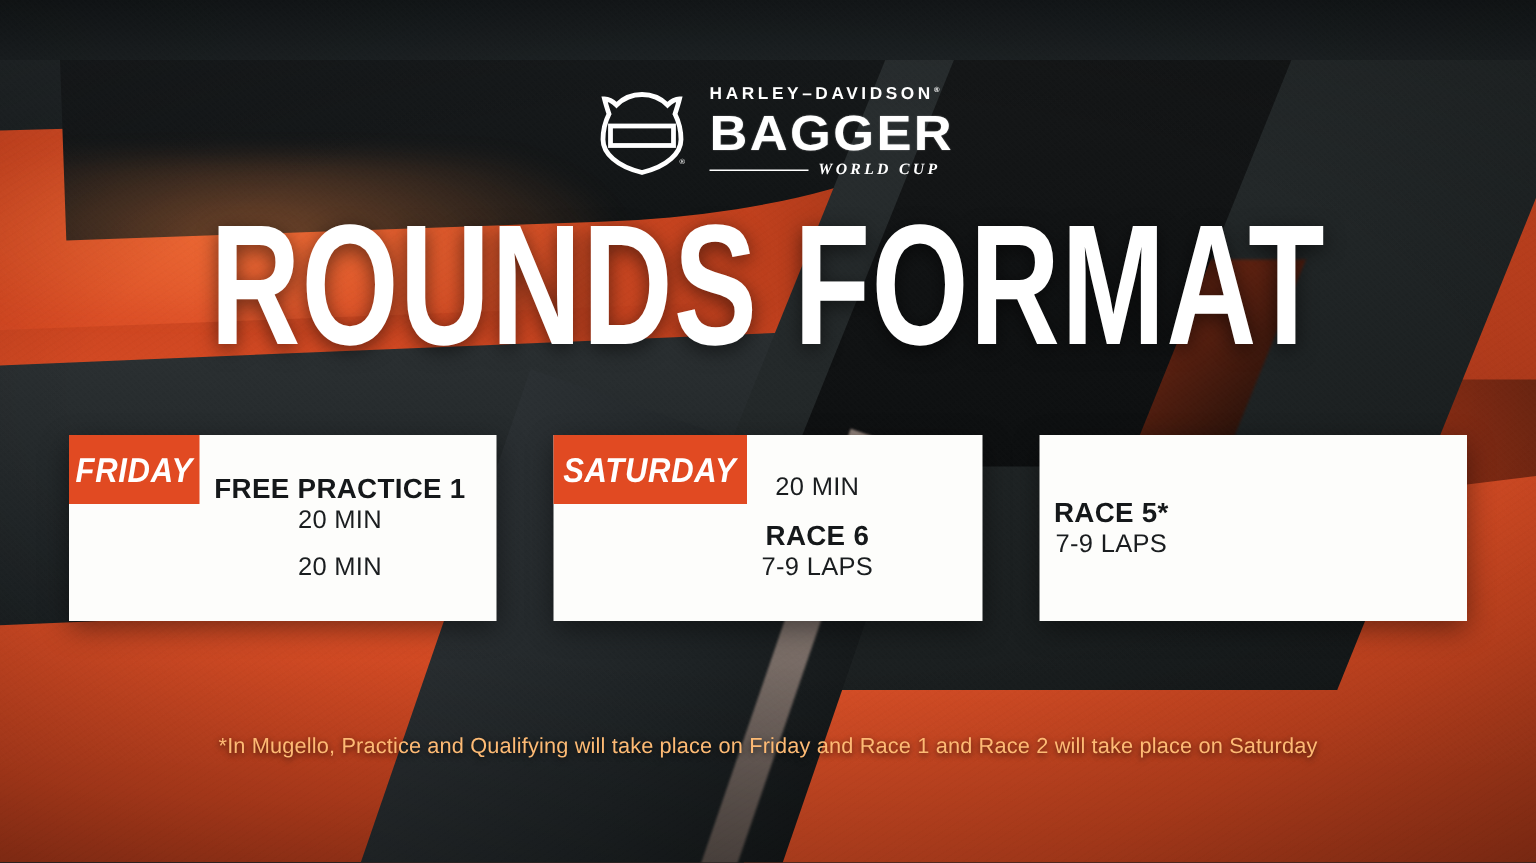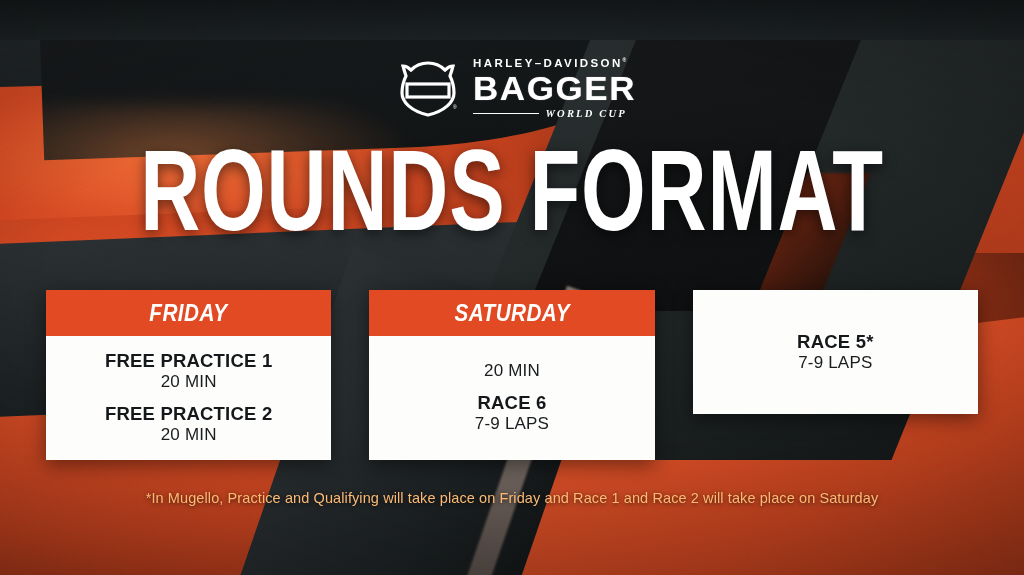--- a/index.html
+++ b/index.html
@@ -166,21 +166,21 @@
 
   
   .cards {
     position:absolute; top:290px; left:46px; right:46px;
     display:flex; gap:38px; align-items:flex-start;
   }
   .card {
     flex:1 1 0;
     background:#fdfdfb;
     box-shadow:0 5px 18px rgba(0,0,0,.45);
-    display:flex; flex-direction:column;
+    display:flex; flex-direction:row;
   }
   .card-head {
     background:#e14a22;
     height:46px;
     display:flex; align-items:center; justify-content:center;
   }
   .card-head-text {
     color:#fff; font-weight:bold; font-style:italic;
     font-size:23px; letter-spacing:.5px;
     transform:scaleX(.90); transform-origin:center;
@@ -271,21 +271,20 @@
       <div class="card">
         <div class="card-head">
           <span class="card-head-text">FRIDAY</span>
         </div>
         <div class="card-body">
           <div class="entry">
             <div class="entry-title">FREE PRACTICE 1</div>
             <div class="entry-sub">20 MIN</div>
           </div>
           <div class="entry">
-            <div class="entry-title">FREE PRACTICE 2</div>
             <div class="entry-sub">20 MIN</div>
           </div>
         </div>
       </div>
 
       <div class="card">
         <div class="card-head">
           <span class="card-head-text">SATURDAY</span>
         </div>
         <div class="card-body">

